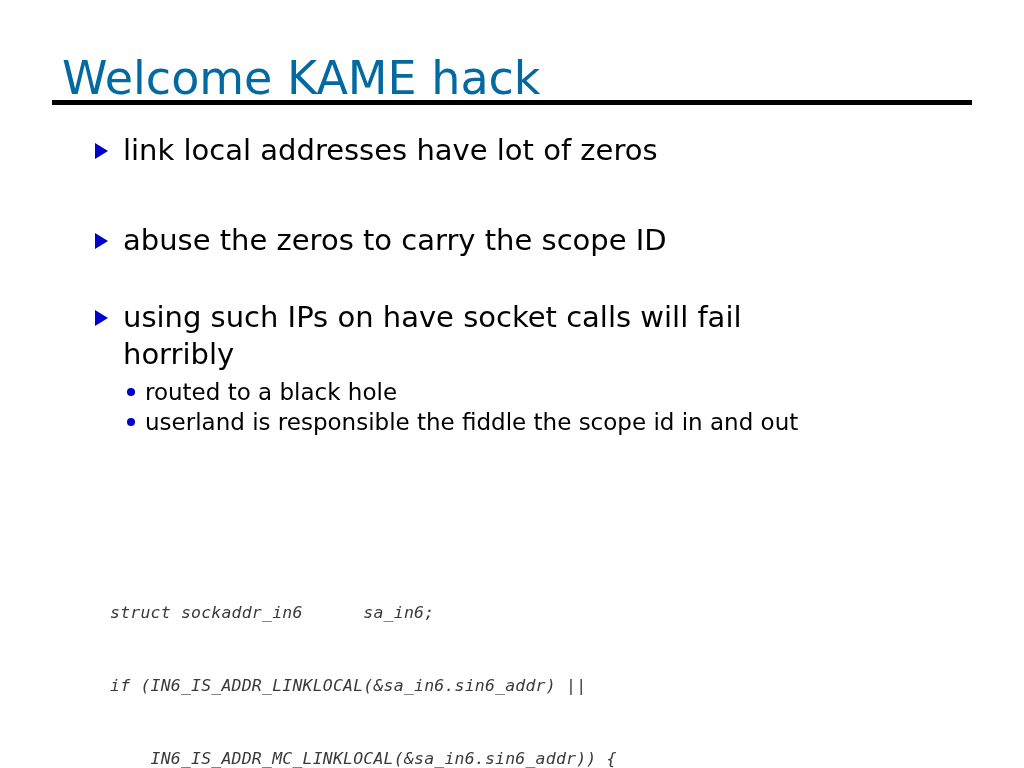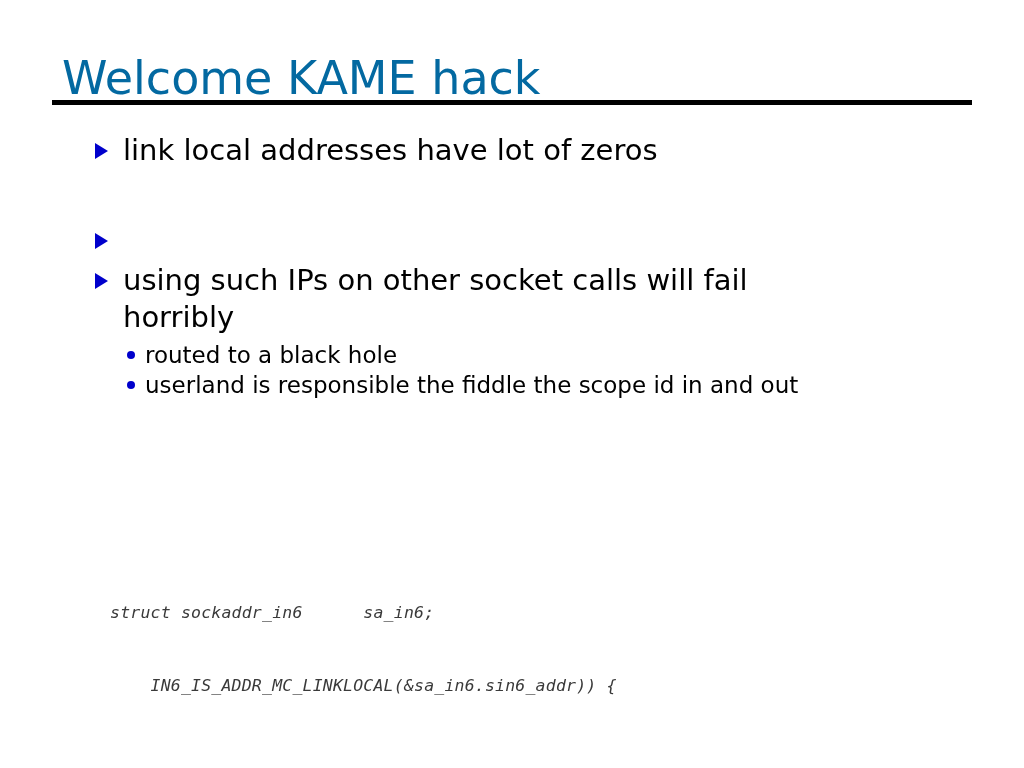--- a/index.html
+++ b/index.html
@@ -123,45 +123,47 @@
       <span class="marker"></span>
       <span class="text">link local addresses have lot of zeros</span>
     </div>
   </div>
 
   <div class="spacer-lg"></div>
 
   <div class="bullet-group">
     <div class="bullet-l1">
       <span class="marker"></span>
+      <span class="text">abuse the zeros to carry the scope ID</span>
     </div>
     <div class="spacer-sm"></div>
   </div>
 
   <div class="spacer-md"></div>
 
   <div class="bullet-group">
     <div class="bullet-l1">
       <span class="marker"></span>
-      <span class="text">using such IPs on other socket calls will fail horribly</span>
+      <span class="text">using such IPs on have socket calls will fail horribly</span>
     </div>
     <div class="spacer-sm"></div>
     <div class="bullet-l2">
       <span class="marker"></span>
       <span class="text">routed to a black hole</span>
     </div>
     <div class="bullet-l2">
       <span class="marker"></span>
       <span class="text">userland is responsible the fiddle the scope id in and out</span>
     </div>
   </div>
 
 </div>
 
 <div id="code-block">
   <span class="code-line">struct sockaddr_in6      sa_in6;</span>
+  <span class="code-line">if (IN6_IS_ADDR_LINKLOCAL(&amp;sa_in6.sin6_addr) ||</span>
   <span class="code-line">    IN6_IS_ADDR_MC_LINKLOCAL(&amp;sa_in6.sin6_addr)) {</span>
   
   
   
   
   
 </div>
 
 </body></html>

